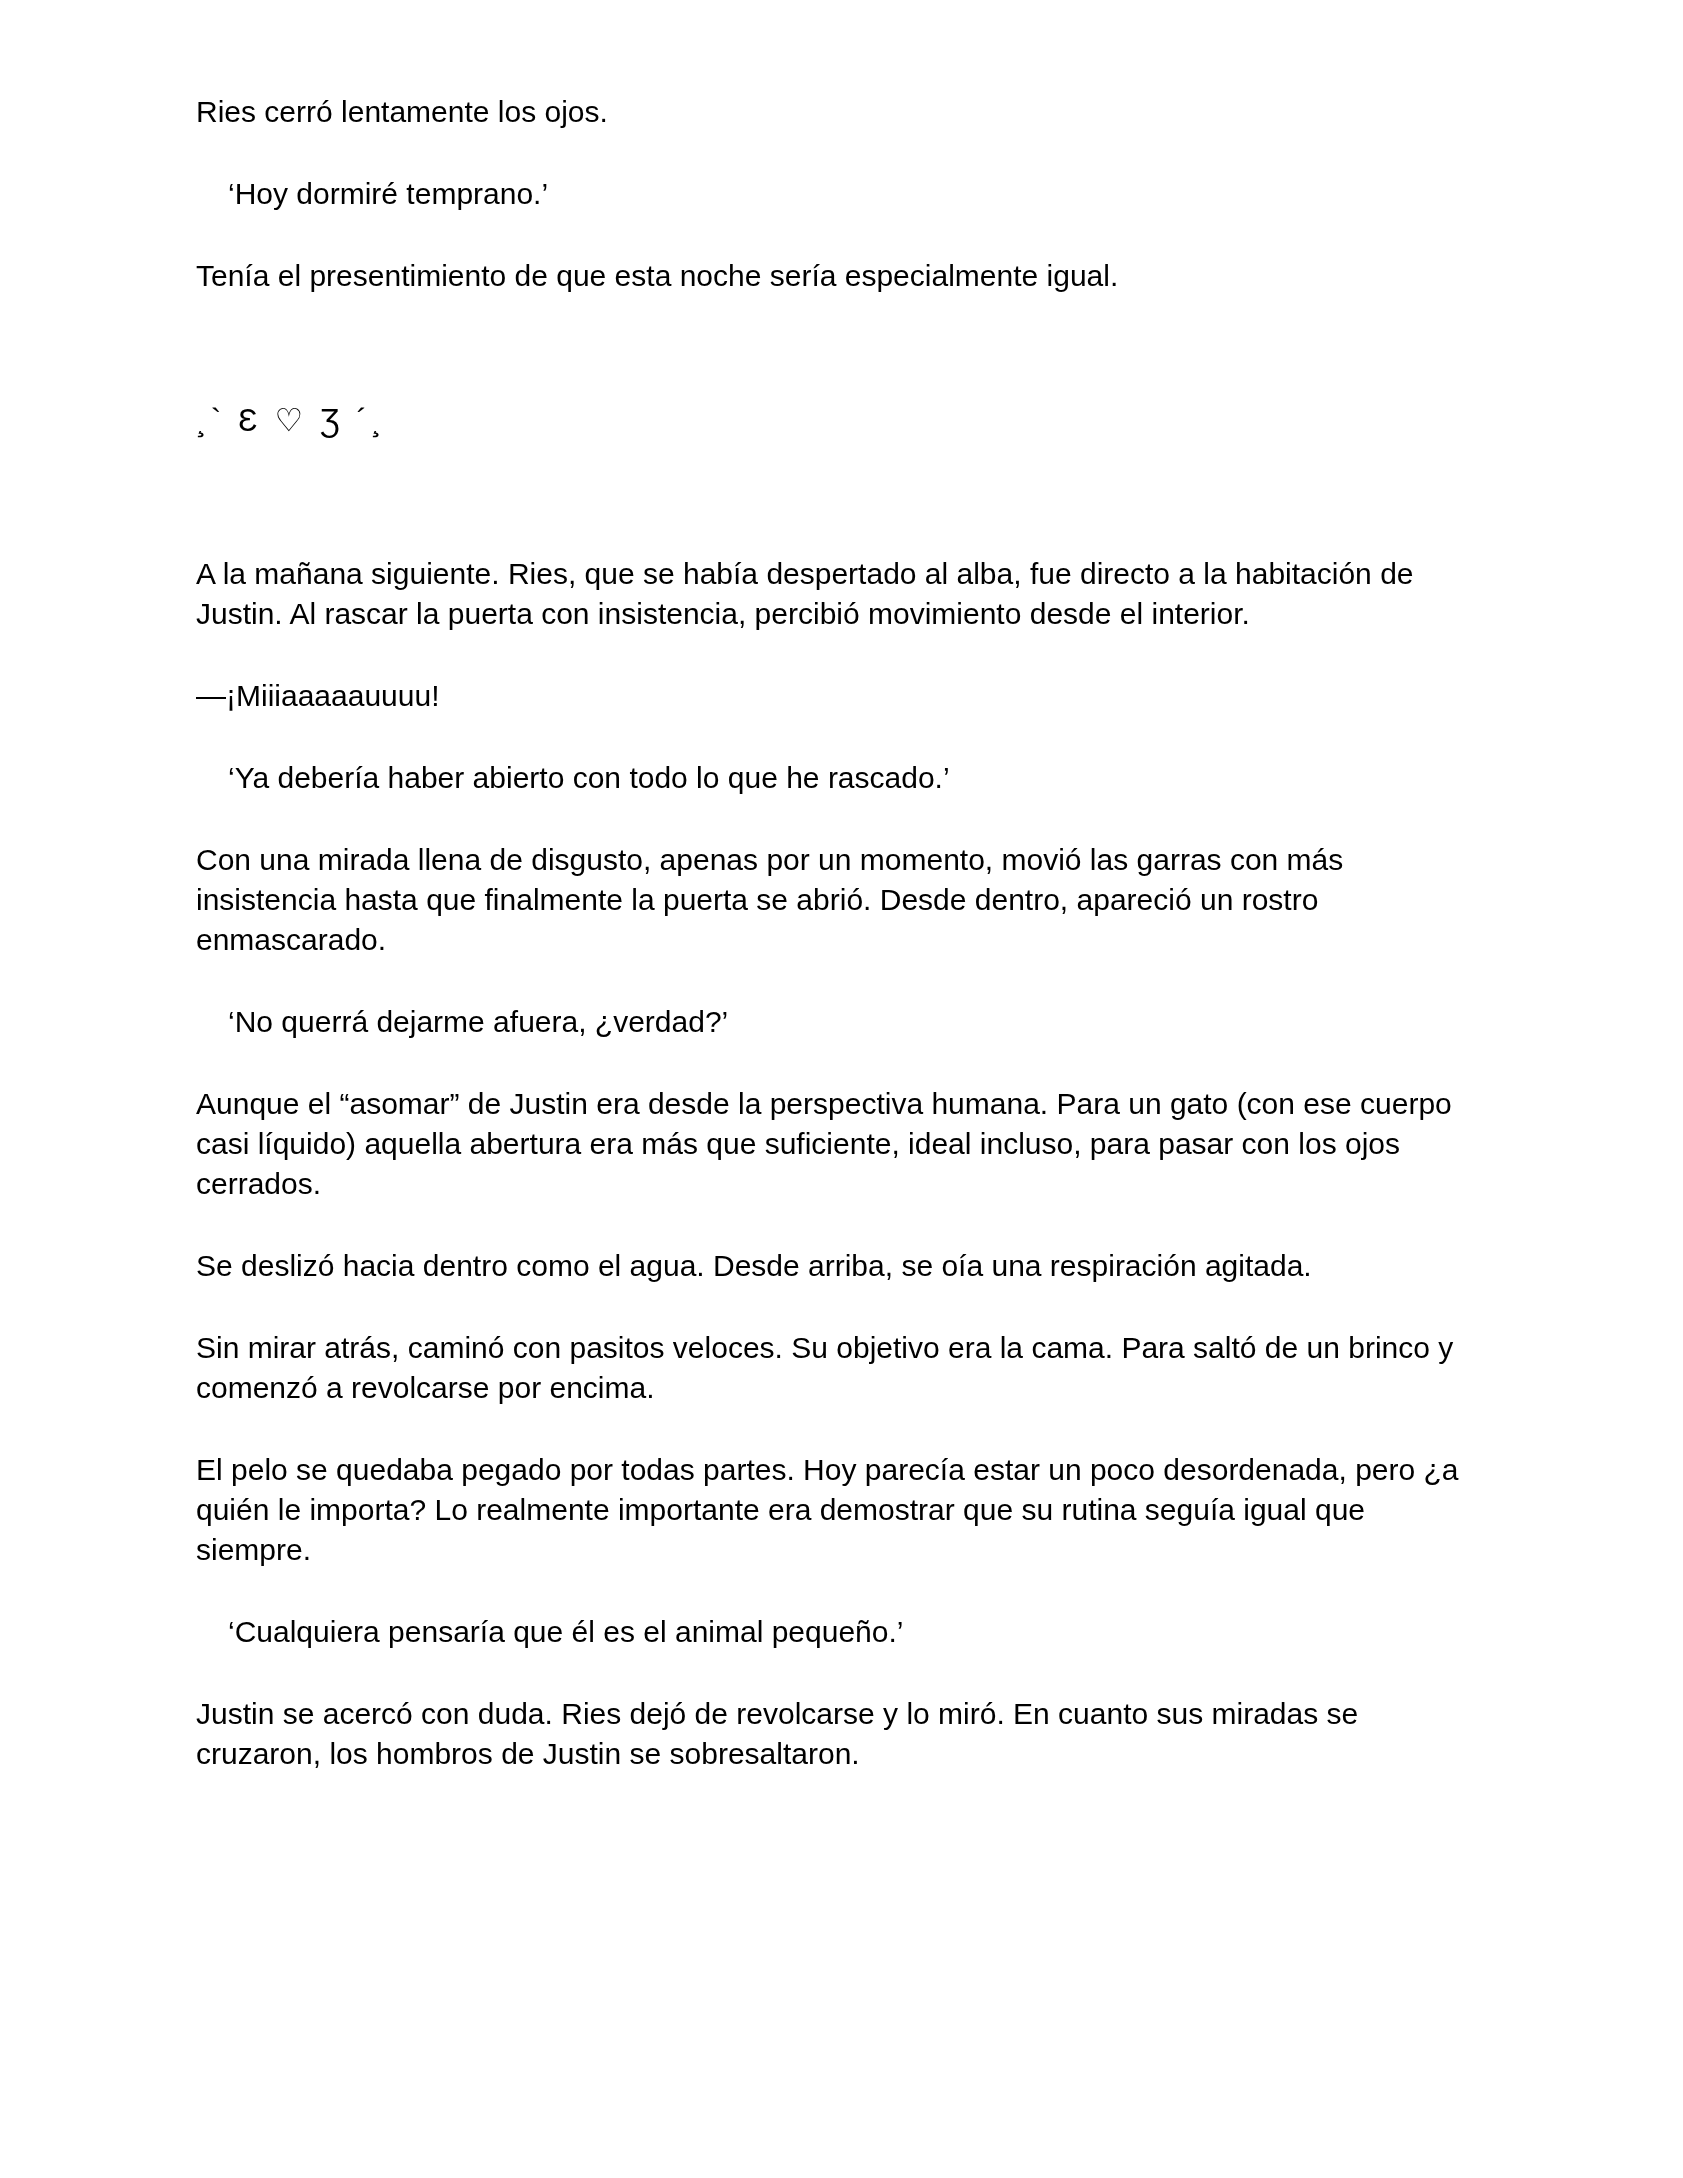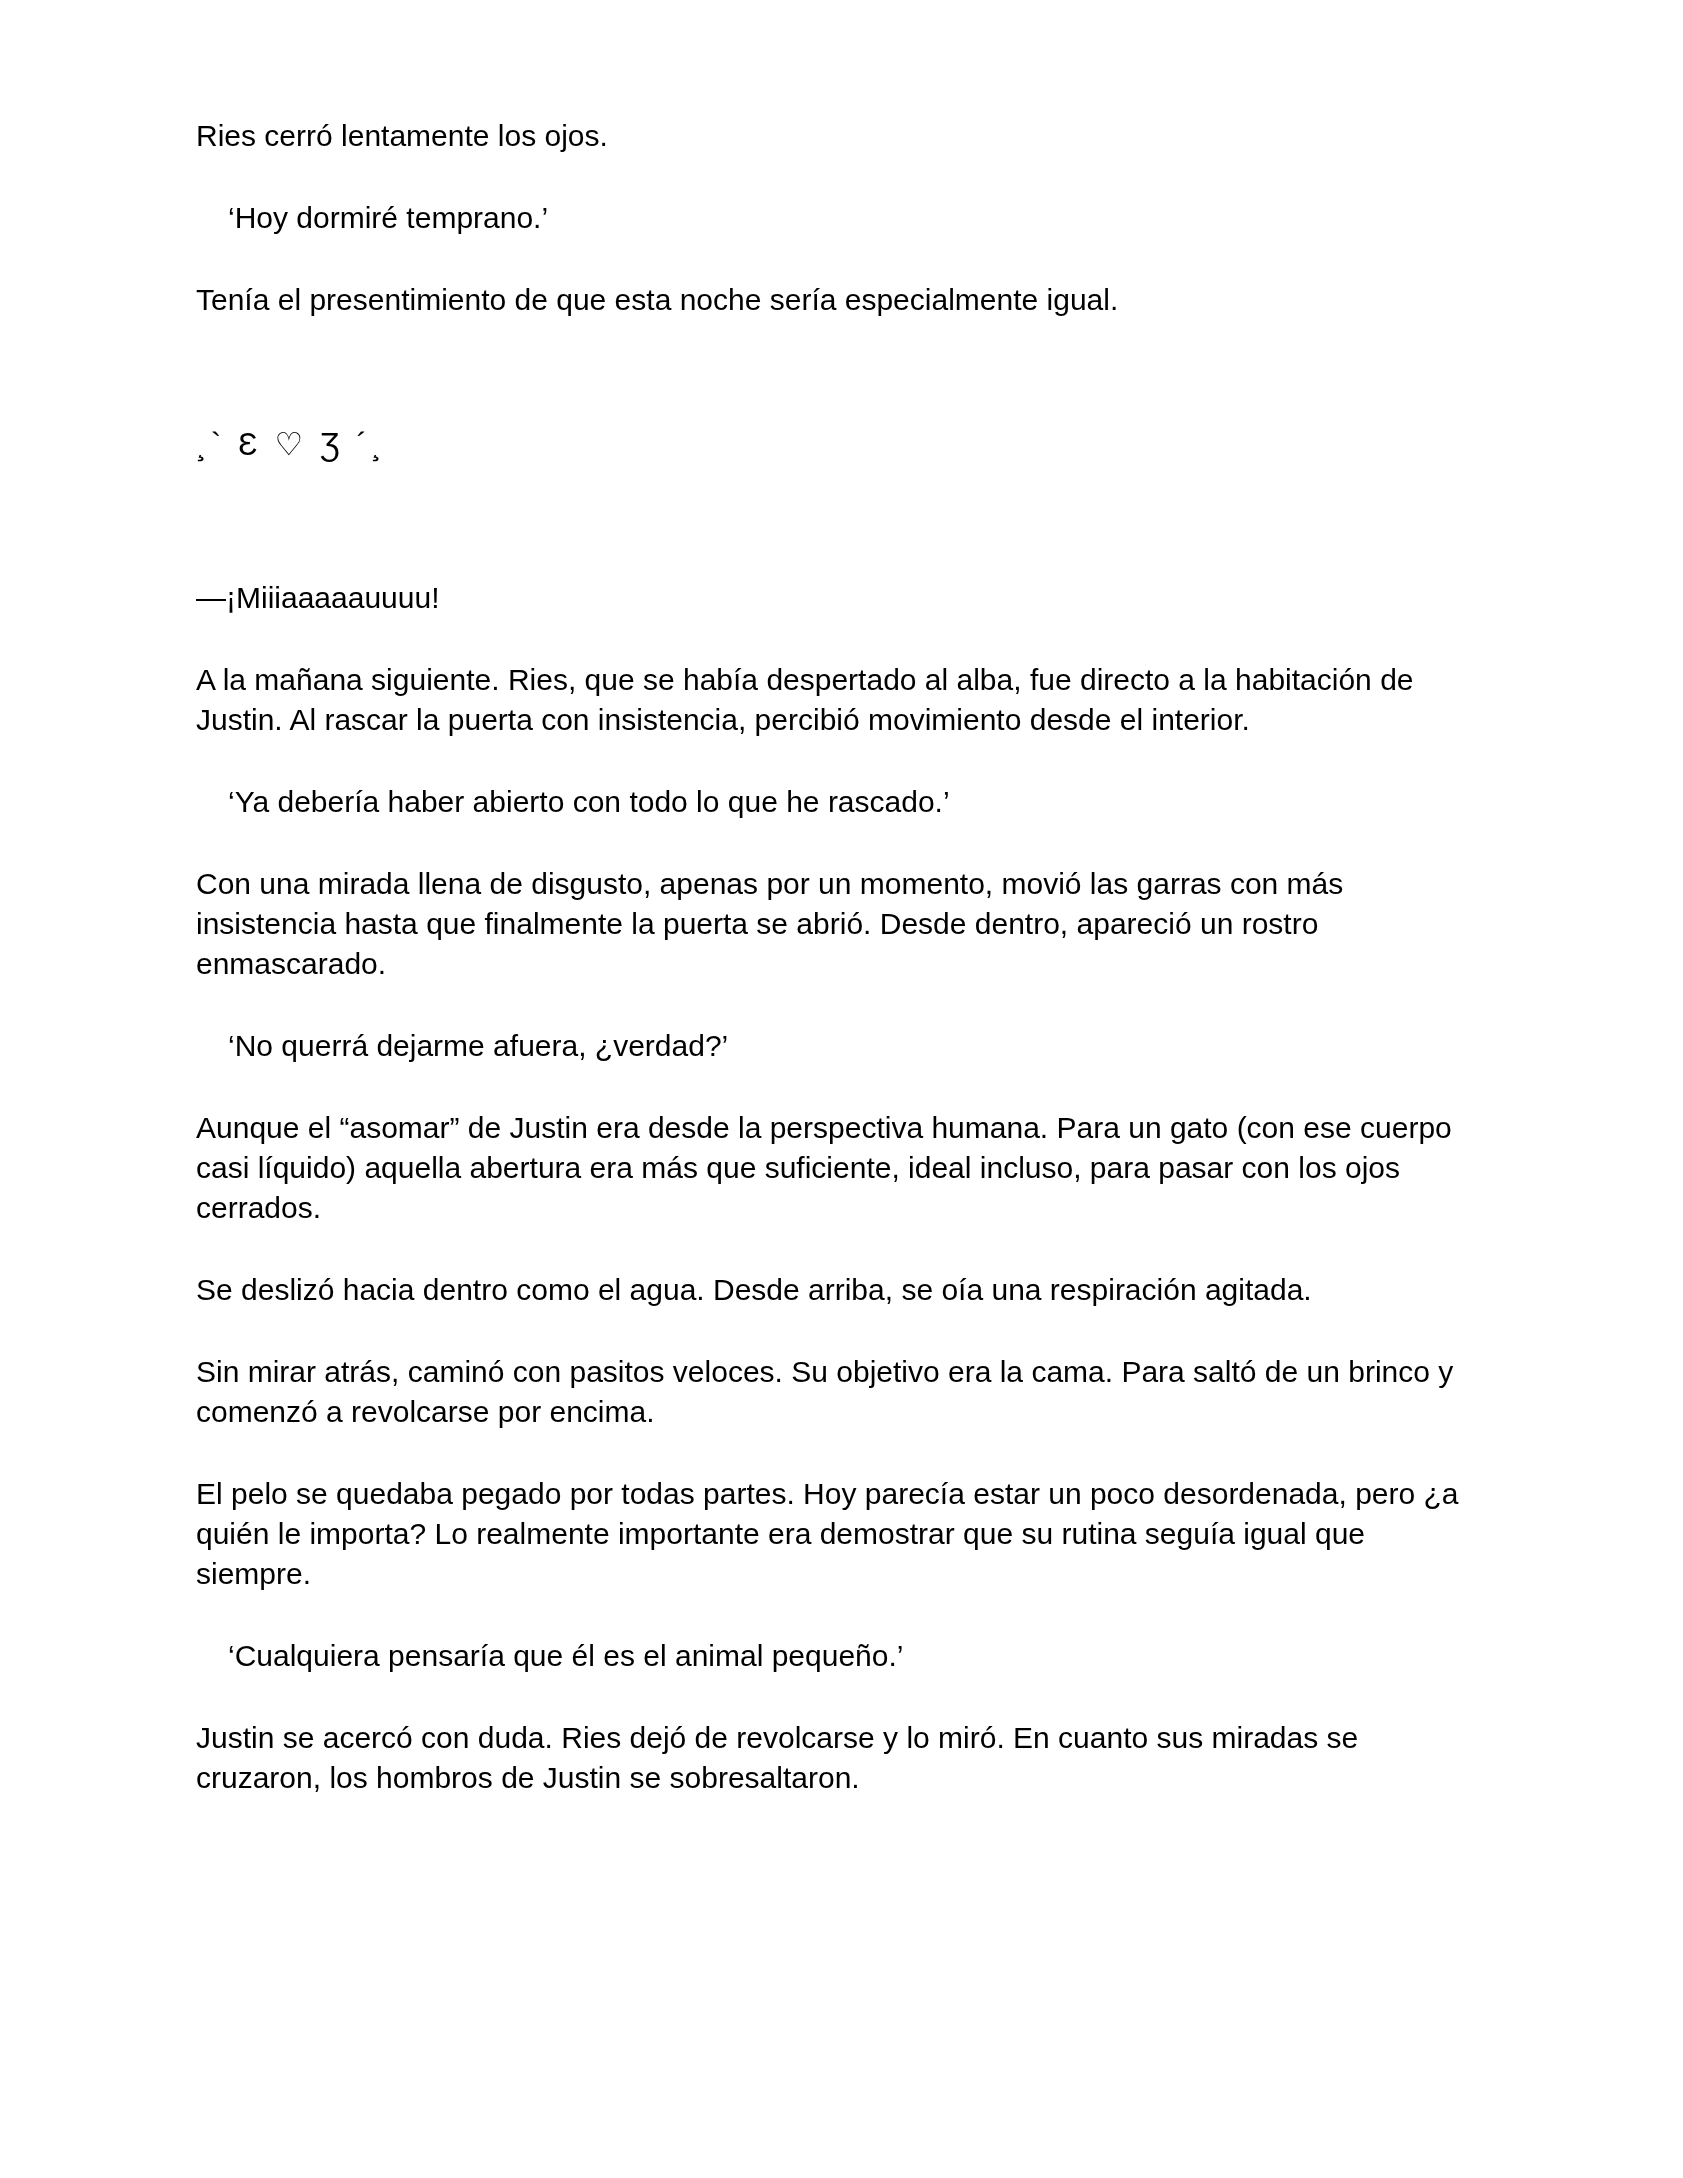--- a/index.html
+++ b/index.html
@@ -6,21 +6,21 @@
     margin: 0;
     padding: 0;
     background: #ffffff;
   }
   .page {
     position: relative;
     width: 1683px;
     height: 2178px;
     background: #ffffff;
     box-sizing: border-box;
-    padding: 116px 193px 0 196px;
+    padding: 92px 193px 0 196px;
     overflow: hidden;
     font-family: "Liberation Sans", "DejaVu Sans", sans-serif;
     color: #000000;
   }
   .para {
     margin: 0 0 42px 0;
     font-size: 30px;
     line-height: 40px;
     font-weight: 400;
     white-space: pre-line; 
@@ -39,23 +39,23 @@
   }
 </style>
 </head>
 <body>
 
 <div class="page">
   <p class="para">Ries cerró lentamente los ojos.</p>
   <p class="para italic">‘Hoy dormiré temprano.’</p>
   <p class="para">Tenía el presentimiento de que esta noche sería especialmente igual.</p>
   <p class="kaomoji">¸` Ɛ ♡ Ʒ ´¸</p>
-  <p class="para">—¡Miiiaaaaauuuu!</p>
   <p class="para">A la mañana siguiente. Ries, que se había despertado al alba, fue directo a la habitación de
 Justin. Al rascar la puerta con insistencia, percibió movimiento desde el interior.</p>
+  <p class="para">—¡Miiiaaaaauuuu!</p>
   <p class="para italic">‘Ya debería haber abierto con todo lo que he rascado.’</p>
   <p class="para">Con una mirada llena de disgusto, apenas por un momento, movió las garras con más
 insistencia hasta que finalmente la puerta se abrió. Desde dentro, apareció un rostro
 enmascarado.</p>
   <p class="para italic">‘No querrá dejarme afuera, ¿verdad?’</p>
   <p class="para">Aunque el “asomar” de Justin era desde la perspectiva humana. Para un gato (con ese cuerpo
 casi líquido) aquella abertura era más que suficiente, ideal incluso, para pasar con los ojos
 cerrados.</p>
   <p class="para">Se deslizó hacia dentro como el agua. Desde arriba, se oía una respiración agitada.</p>
   <p class="para">Sin mirar atrás, caminó con pasitos veloces. Su objetivo era la cama. Para saltó de un brinco y

